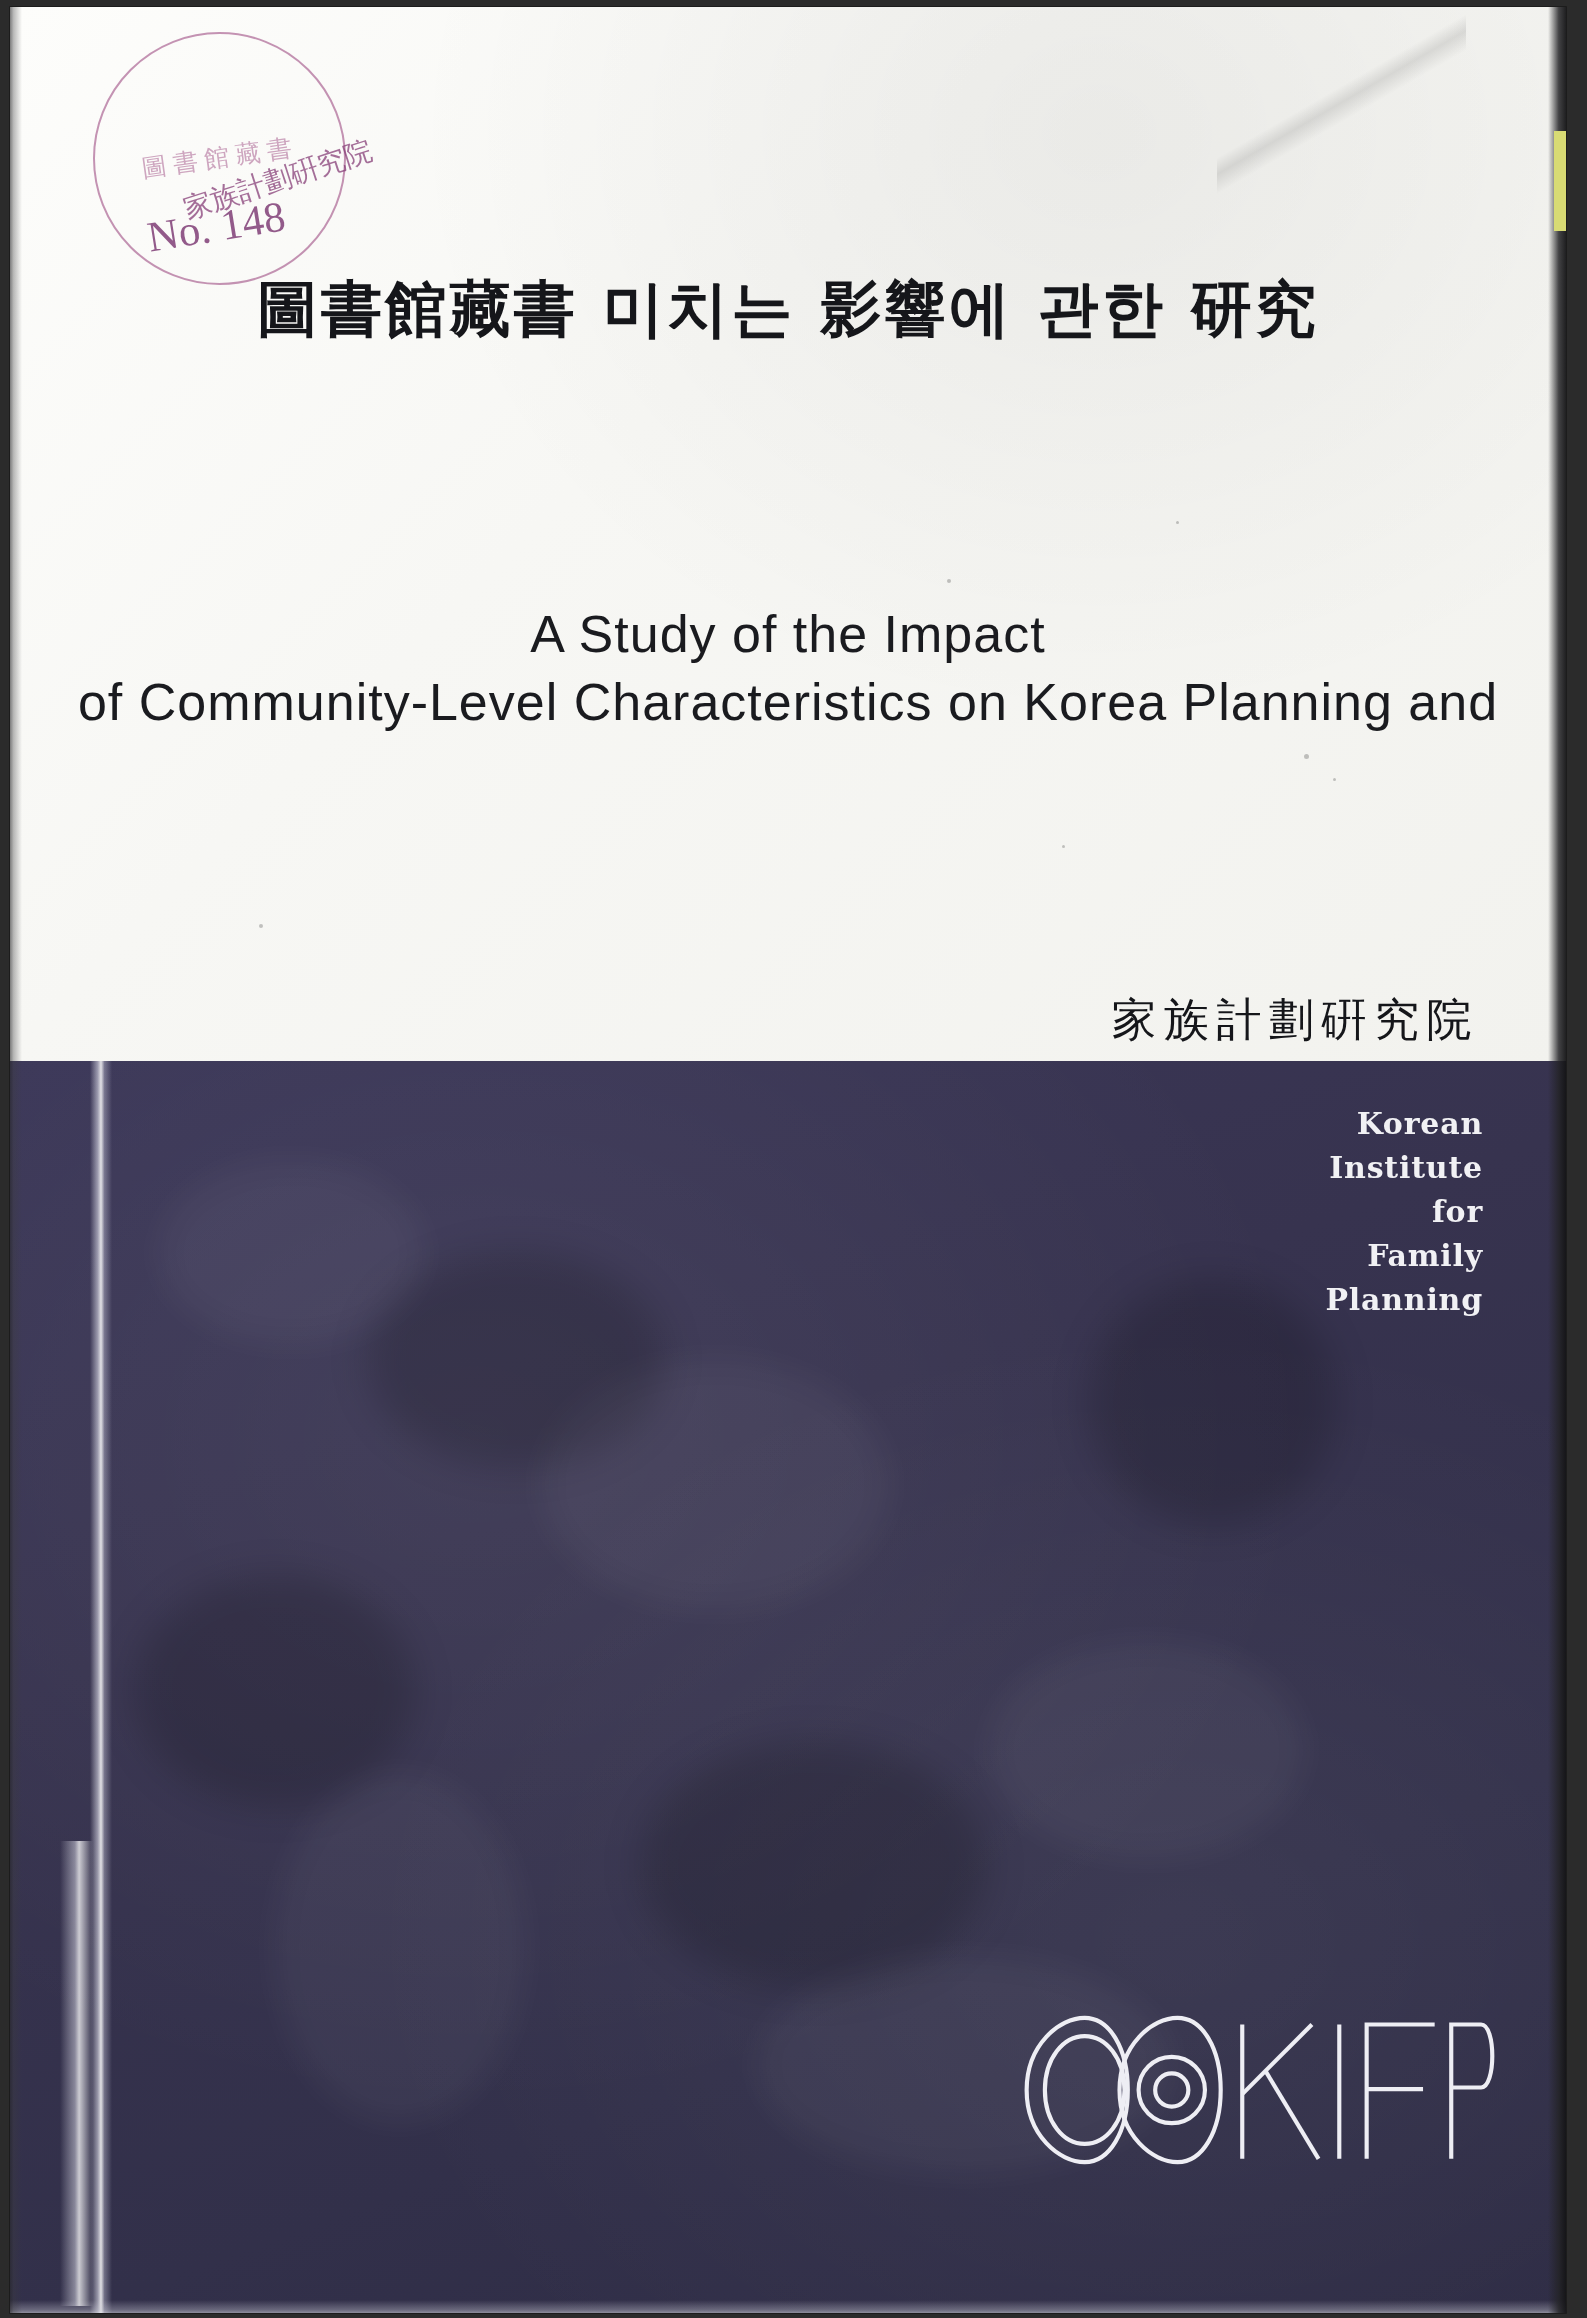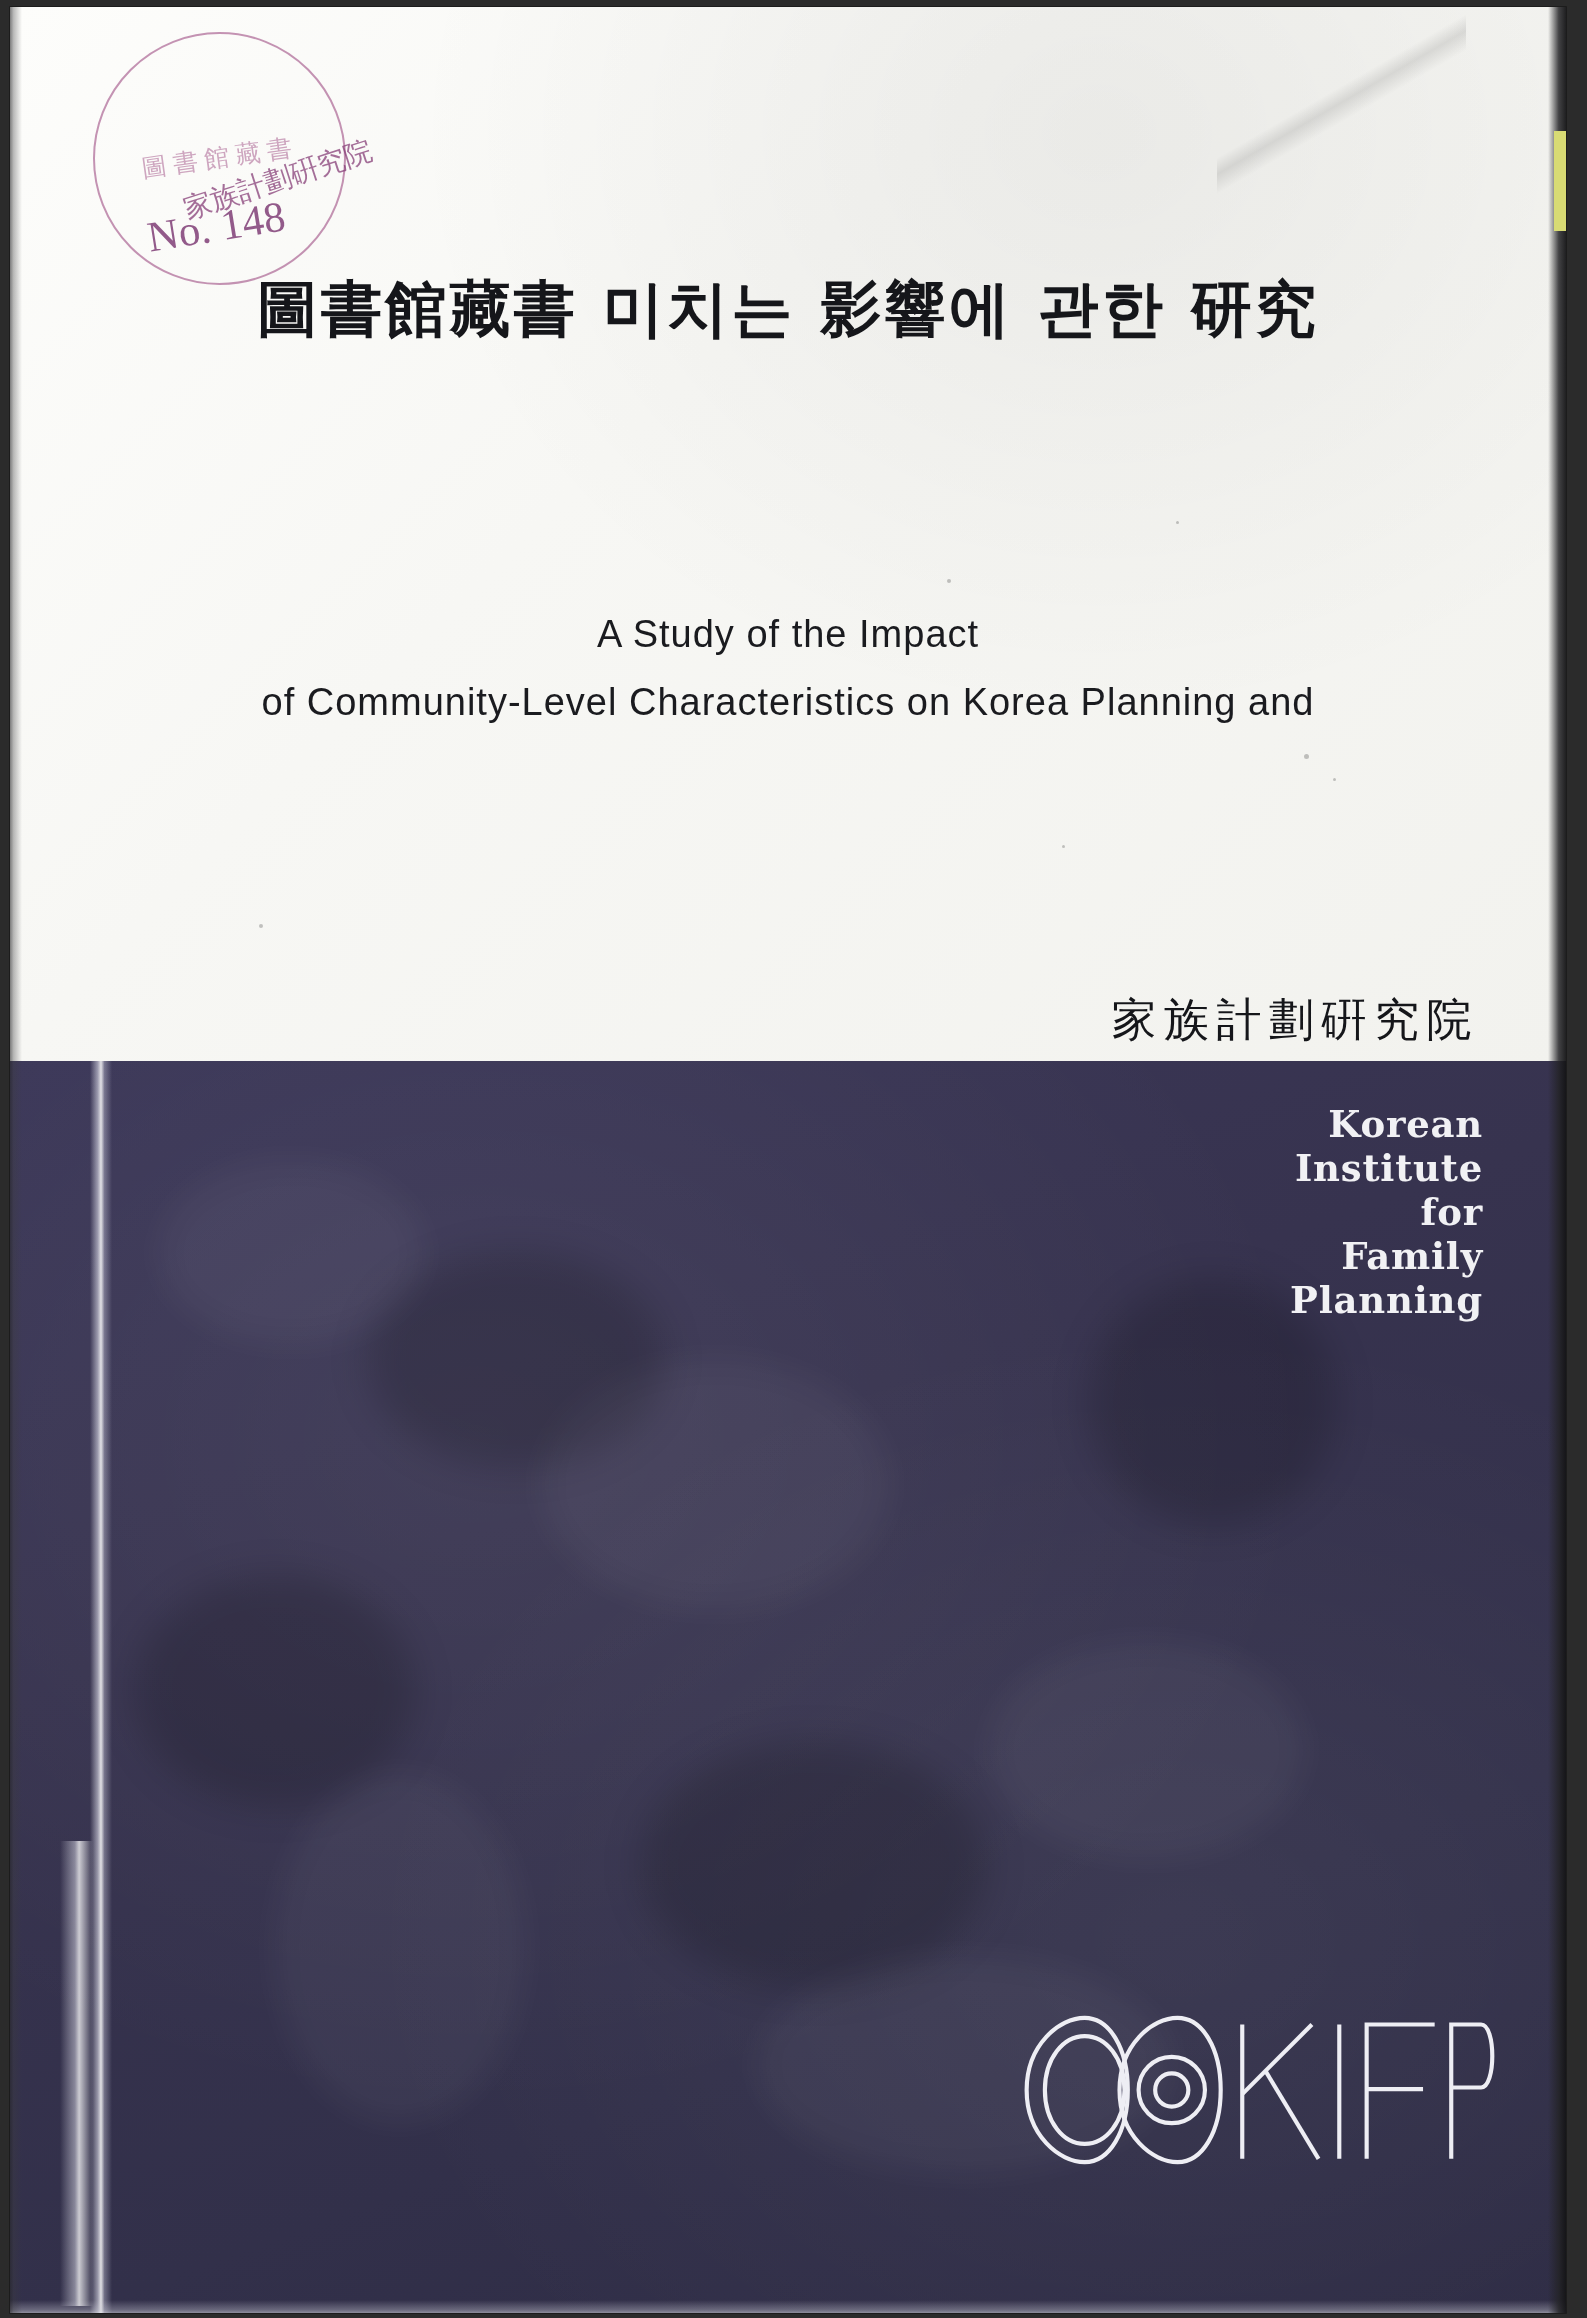--- a/index.html
+++ b/index.html
@@ -155,21 +155,21 @@
   .title-hanja .ln2 { letter-spacing: 3.3px; }
 
   
   .title-en {
     position: absolute;
     left: 0;
     top: 593px;
     width: 100%;
     text-align: center;
     font-family: "Liberation Sans", sans-serif;
-    font-size: 38px;
+    font-size: 52px;
     line-height: 68px;
     color: #1a1b1f;
     letter-spacing: 1px;
     z-index: 5;
   }
 
   
   .publisher-hanja {
     position: absolute;
     right: 87px;
@@ -246,21 +246,21 @@
   }
   
   .institute {
     position: absolute;
     right: 83px;
     top: 41px;
     text-align: right;
     color: #f1f1f4;
     font-family: "DejaVu Serif", serif;
     font-weight: bold;
-    font-size: 37px;
+    font-size: 30px;
     line-height: 44px;
     letter-spacing: 0.8px;
     z-index: 8;
   }
   
   .logo {
     position: absolute;
     right: 65px;
     bottom: 145px;
     z-index: 8;

